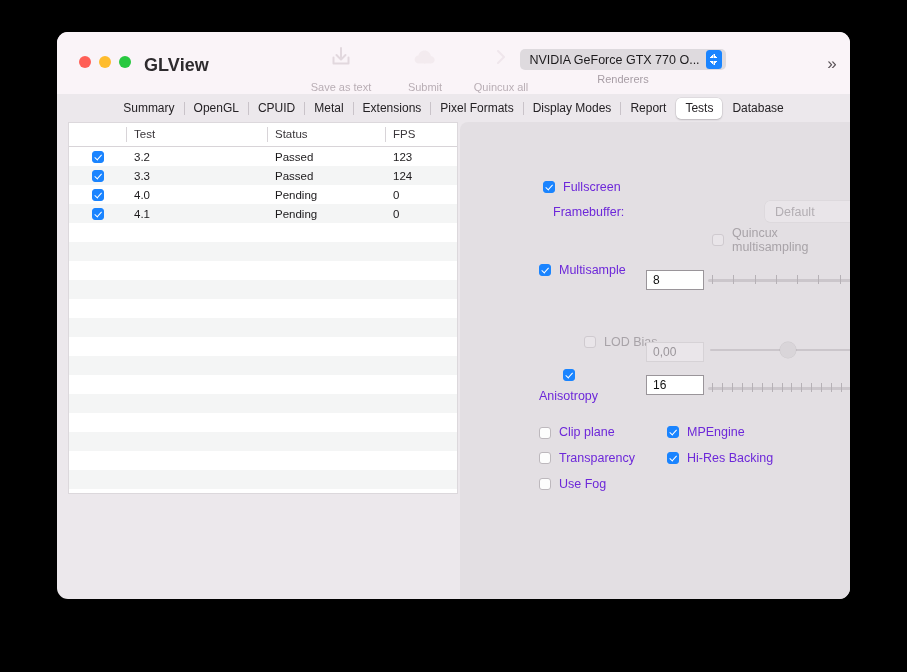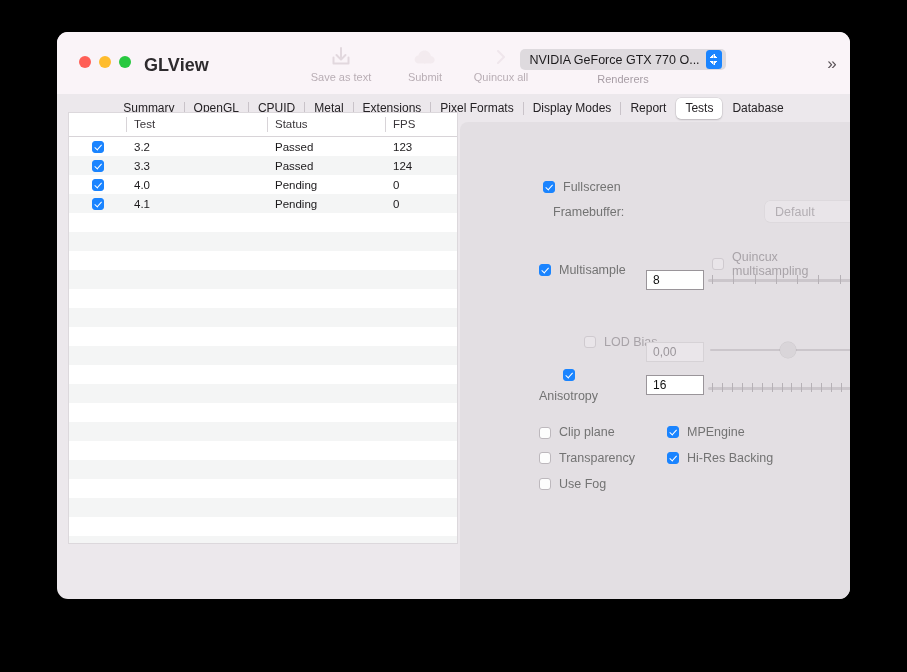--- a/index.html
+++ b/index.html
@@ -46,21 +46,21 @@
     font-size: 18px; font-weight: bold; color: #2e2b2e;
     letter-spacing: 0.1px;
   }
 
   .tb-item {
     position: absolute; top: 12px;
     width: 76px; text-align: center;
     color: #b9aeb5; font-size: 11px;
   }
   .tb-item .glyph { display: block; height: 26px; }
-  .tb-item .lbl { display: block; margin-top: 1px; white-space: nowrap; }
+  .tb-item .lbl { display: block; margin-top: 11px; white-space: nowrap; }
   #tb-save   { left: 246px; }
   #tb-submit { left: 330px; }
   #tb-expand { left: 406px; }
 
   .renderer-wrap {
     position: absolute; left: 451px; top: 17px;
     width: 230px; text-align: center;
   }
   .renderer-pop {
     display: inline-flex; align-items: center;
@@ -119,22 +119,22 @@
     white-space: nowrap; border-radius: 5px;
   }
   .tab.active {
     background: #ffffff;
     box-shadow: 0 0 0 0.5px rgba(0,0,0,0.10), 0 1px 2px rgba(0,0,0,0.16);
   }
   .tabsep { width: 1px; height: 13px; background: #c9c3c9; }
 
   
   .table-area {
-    position: absolute; left: 11px; top: 80px;
-    width: 390px; height: 432px;
+    position: absolute; left: 11px; top: 90px;
+    width: 390px; height: 372px;
     background: #ffffff;
     border: 1px solid #dcd8dc;
     box-sizing: border-box;
     overflow: hidden;
   }
   .thead {
     display: flex; height: 23px;
     border-bottom: 1px solid #d8d4d8;
     background: #ffffff;
   }
@@ -184,21 +184,21 @@
     background: #e9e5e9; border: 1px solid #cfcacf;
   }
 
   
   .rpanel {
     position: absolute; left: 403px; top: 90px;
     width: 390px; height: 477px;
     background: #e3dfe3;
     border-top-left-radius: 8px;
   }
-  .row-lbl { font-size: 12.5px; color: #737373; }
+  .row-lbl { font-size: 12.5px; color: #6d28d9; }
   .row-lbl.dim { color: #a8a3a8; }
 
   .optrow { position: absolute; display: flex; align-items: center; gap: 8px; }
 
   .field {
     background: #fff; border: 1px solid #9a959a;
     height: 20px; box-sizing: border-box;
     font-size: 12px; color: #111;
     display: flex; align-items: center; padding-left: 6px;
   }
@@ -476,21 +476,21 @@
       <div class="optrow" style="left:93px; top:83px;">
         <span class="row-lbl">Framebuffer:</span>
       </div>
       <div style="position:absolute; left:305px; top:79px;">
         <div class="pop-dis">
           <span>Default</span>
 
         </div>
       </div>
 
-      <div class="optrow" style="left:252px; top:128px;">
+      <div class="optrow" style="left:252px; top:104px;">
         <span class="cb dis"></span>
         <span class="row-lbl dim">Quincux multisampling</span>
       </div>
 
       <div class="optrow" style="left:79px; top:141px;">
         <span class="cb on"></span>
         <span class="row-lbl">Multisample</span>
       </div>
       <div class="field" style="position:absolute; left:186px; top:148px; width:58px;">
         <span>8</span>

